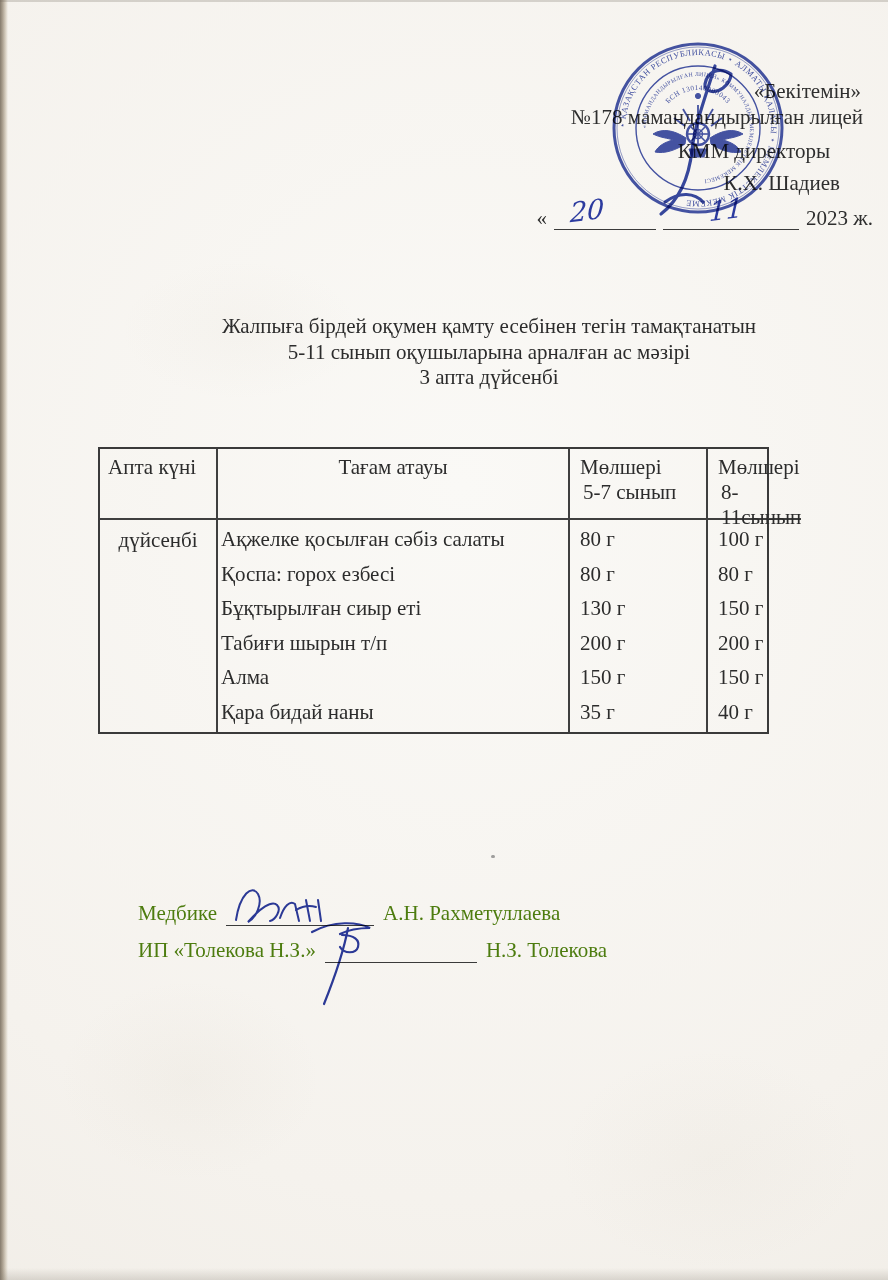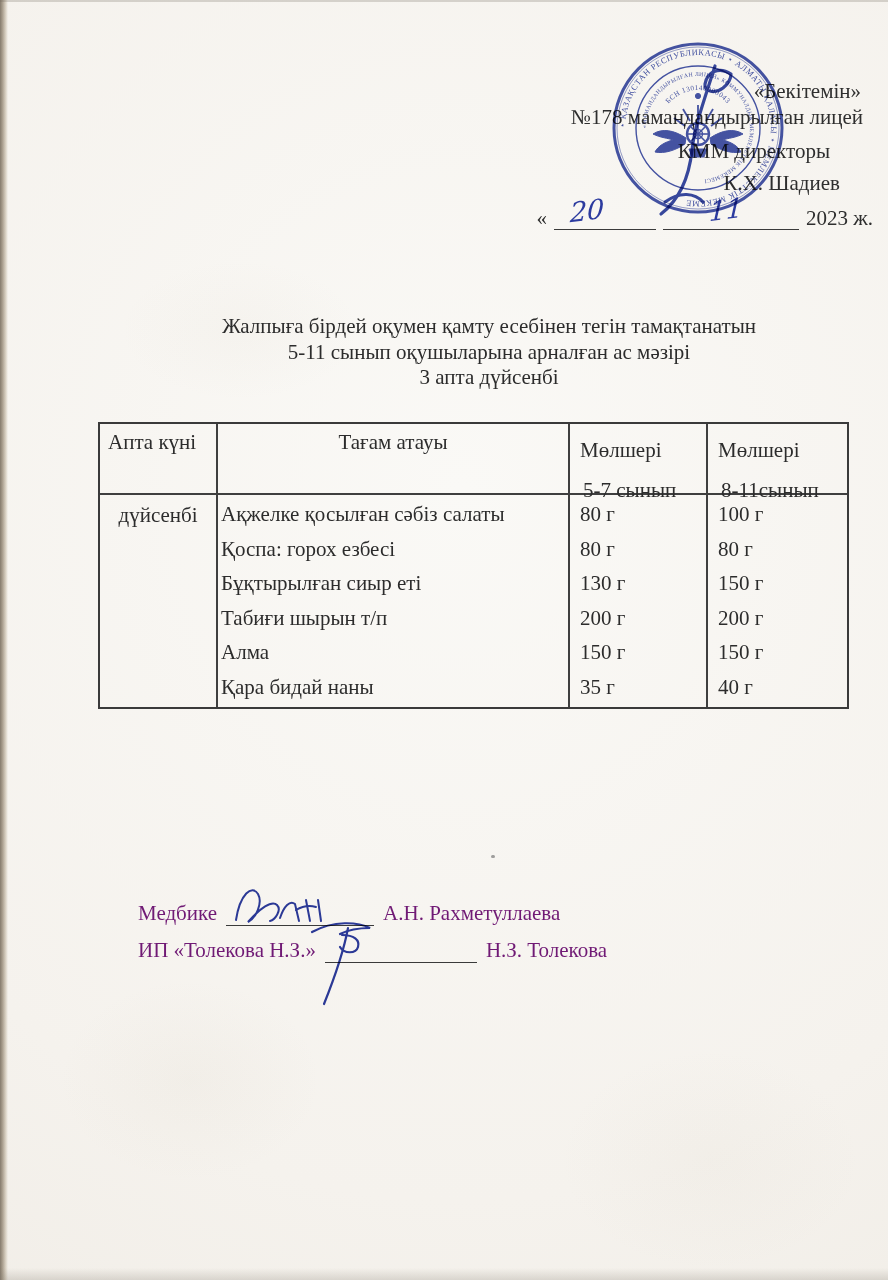--- a/index.html
+++ b/index.html
@@ -51,40 +51,40 @@
   .stamp-sig{position:absolute;left:635px;top:52px;width:130px;height:176px;mix-blend-mode:multiply;}
 
   
   .doc-title{
     position:absolute;left:90px;right:0;top:314px;text-align:center;
     font-size:21px;line-height:25.5px;color:#2c2c2c;
   }
 
   
   .menu-table{
-    position:absolute;left:98px;top:422px;width:751px;box-sizing:border-box;
+    position:absolute;left:98px;top:447px;width:671px;box-sizing:border-box;
     border:2.4px solid #3a3a3a;
     display:grid;grid-template-columns:118px 352px 138px 1fr;grid-template-rows:71px 212px;
     font-size:21px;color:#2c2c2c;
   }
   .cell{box-sizing:border-box;overflow:visible;}
   .rb{border-right:2px solid #3f3f3f;}
   .bb{border-bottom:2px solid #3f3f3f;}
   .h-day{padding:6px 0 0 8px;}
   .h-dish{padding-top:6px;text-align:center;}
-  .h-portion{padding:14px 0 0 10px;}
-  .h-sub{margin-top:15px;padding-left:3px;}
+  .h-portion{padding:6px 0 0 10px;}
+  .h-sub{padding-left:3px;}
   .b-day{padding-top:8px;text-align:center;}
   .lines{padding-top:8px;}
   .t-line{height:34.6px;line-height:22px;}
   .dish-col .t-line{padding-left:3px;}
   .amt-col .t-line{padding-left:10px;}
 
   
-  .sig-row{position:absolute;left:138px;display:flex;align-items:flex-end;gap:9px;font-size:21px;color:#701a75;}
+  .sig-row{position:absolute;left:138px;display:flex;align-items:flex-end;gap:9px;font-size:21px;color:#4d7c0f;}
   .sig-row.r1{top:901px;}
   .sig-row.r2{top:938px;}
   .sig-seg{display:inline-block;height:24px;border-bottom:1.6px solid #3a3a3a;}
   .seg-nurse{width:148px;}
   .seg-vendor{width:152px;}
   .sig-svg{position:absolute;mix-blend-mode:multiply;}
   .sig1{left:222px;top:874px;}
   .sig2{left:296px;top:916px;}
 
   svg text{font-family:"Liberation Serif", serif;}

